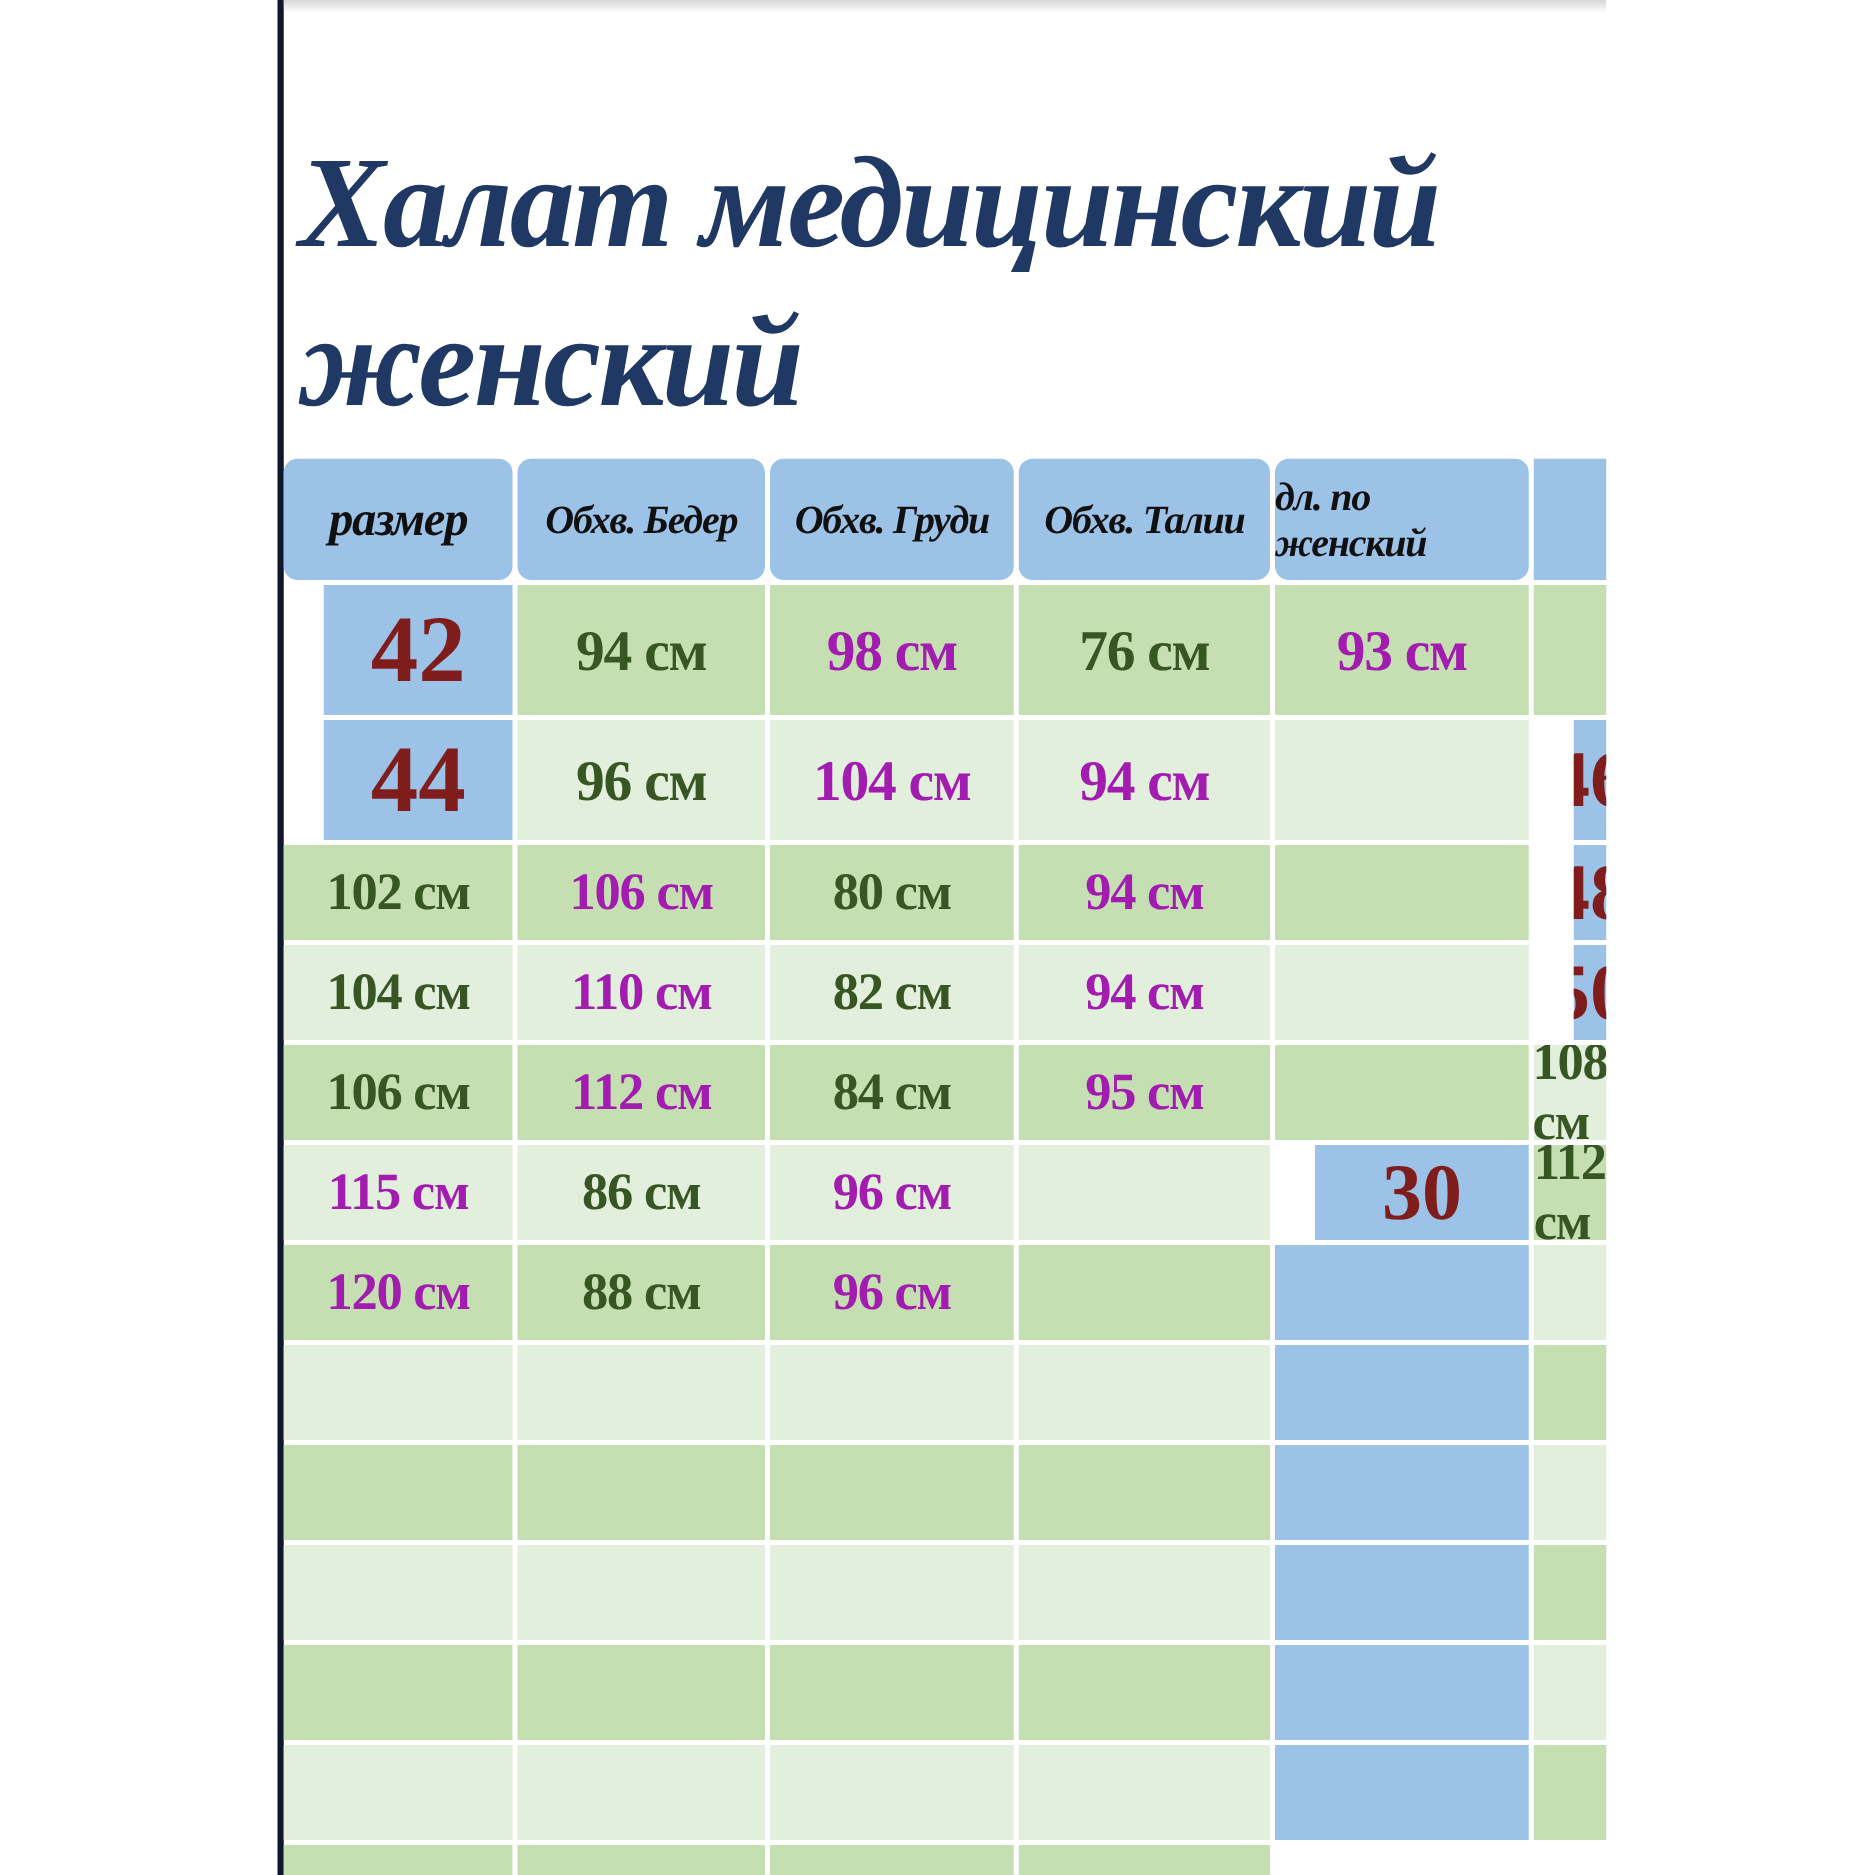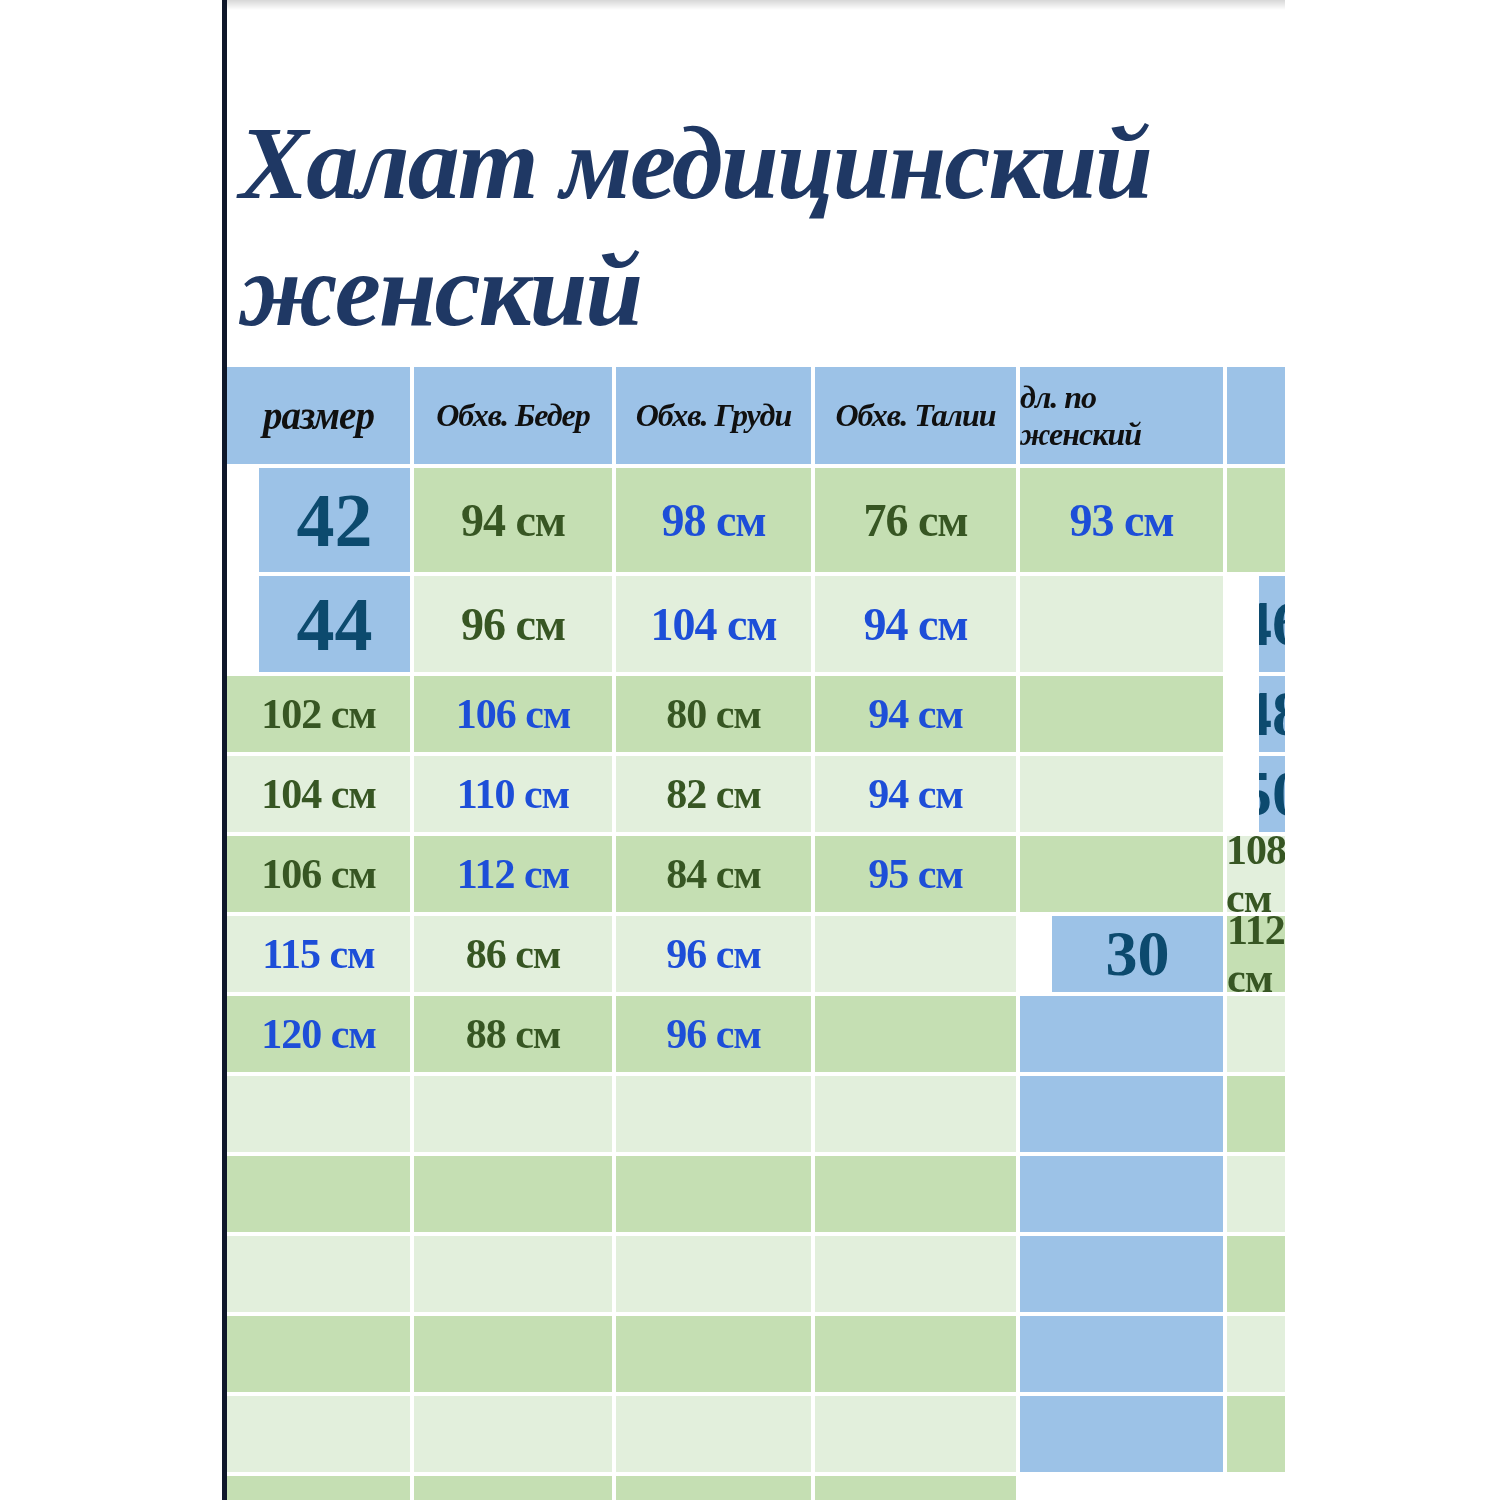--- a/index.html
+++ b/index.html
@@ -38,35 +38,35 @@
   .cell{
     display:flex;align-items:center;justify-content:center;
     overflow:hidden;
   }
   .blue{background:#9cc2e7;}
   .dark{background:#c5dfb3;}
   .light{background:#e2efdc;}
 
   .hdr{
     font-weight:bold;font-style:italic;color:#101010;
-    font-size:32px;letter-spacing:-1px;
+    font-size:32px;letter-spacing:-1px;border-radius:11px;
   }
   .hdr.size-hdr{font-size:39px;}
 
   .sz{
-    font-weight:bold;color:#0c4a6e;
+    font-weight:bold;color:#7f1d1d;
     font-size:64px;
     margin-left:32px;
   }
   .sz.big{font-size:76px;}
 
   .val{font-weight:bold;font-size:42px;letter-spacing:-1px;}
   .val.big{font-size:46px;}
   .gtext{color:#375623;}
-  .ktext{color:#1d4ed8;}
+  .ktext{color:#a21caf;}
 </style>
 </head>
 <body>
 
 <div id="root">
   <div class="page">
     <div class="page-shadow"></div>
 
     <h1 class="title"><span>Халат медицинский</span><br><span>женский</span></h1>
 

